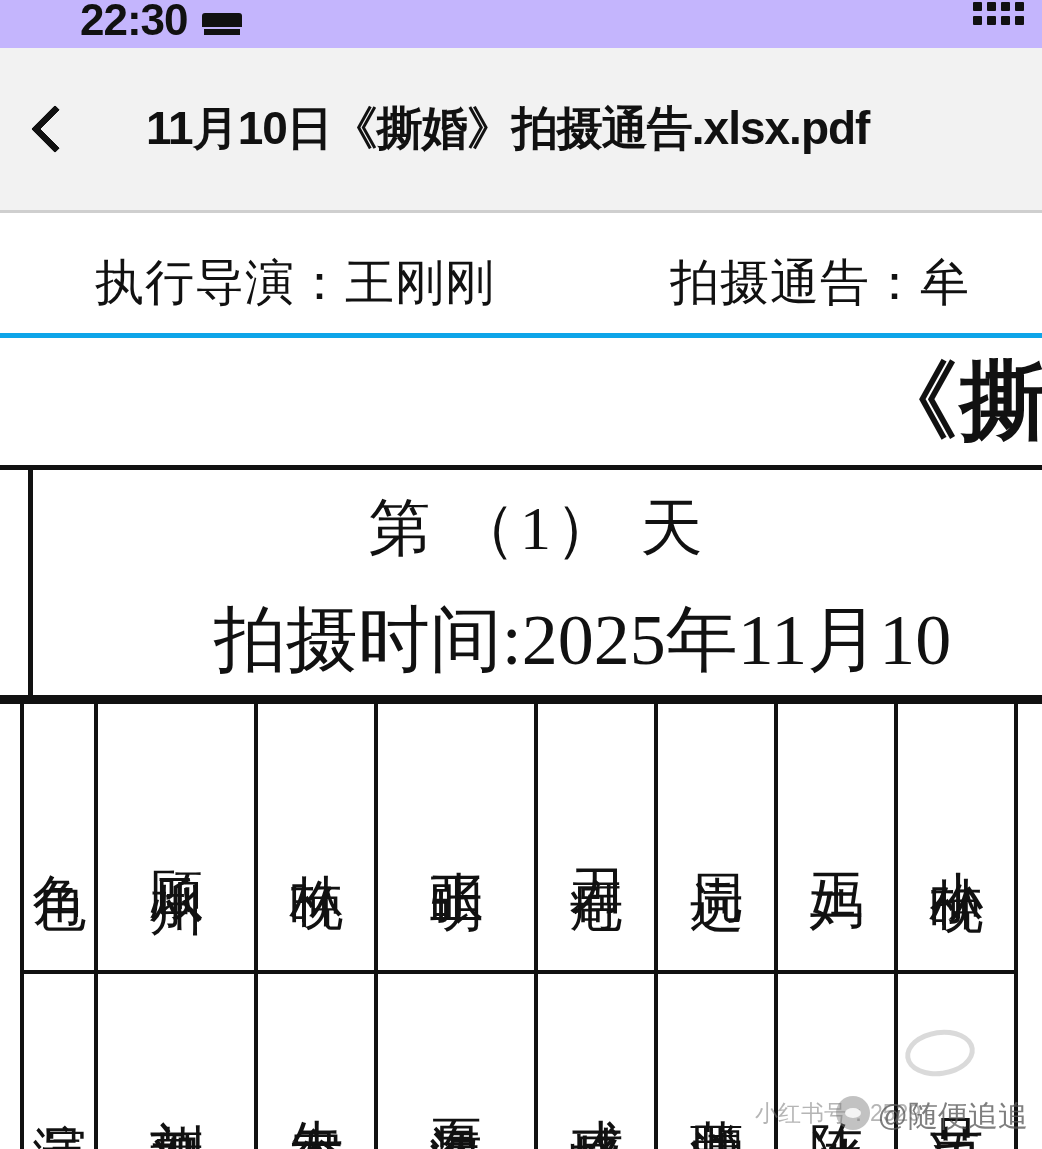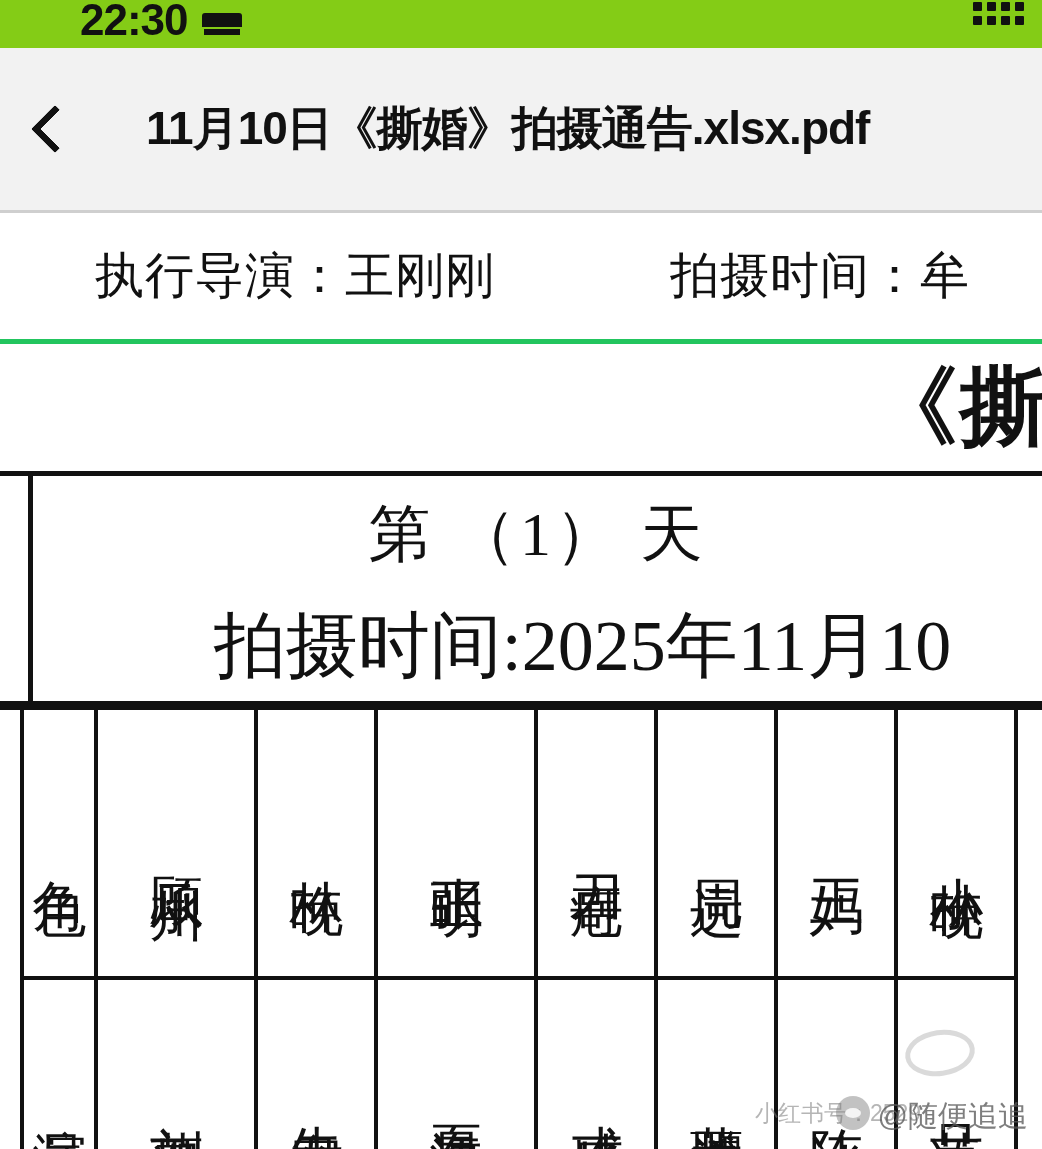--- a/index.html
+++ b/index.html
@@ -13,21 +13,21 @@
     position: relative;
     width: 1042px; height: 1149px;
     background: #ffffff;
     overflow: hidden;
   }
 
   
   .statusbar {
     position: relative;
     height: 48px;
-    background: #84cc16;
+    background: #c4b5fd;
     display: flex;
     align-items: center;
     padding: 0 20px;
   }
   .status-time {
     font-family: "Liberation Sans", sans-serif;
     font-size: 44px;
     font-weight: 700;
     letter-spacing: -1px;
     color: #111;
@@ -105,26 +105,27 @@
 
   
   .doc {
     position: relative;
     width: 1042px;
     background: #ffffff;
     font-family: "Liberation Serif", "DejaVu Serif", serif;
   }
 
   .credit-row {
-    height: 131px;
-    border-bottom: 5px solid #22c55e;
-    display: flex;
-    align-items: center;
-    white-space: nowrap;
-    overflow: hidden;
+    height: 105px;
+    border-bottom: 5px solid #0ea5e9;
+    display: flex;
+    align-items: center;
+    white-space: nowrap;
+    overflow: hidden;
+    margin-top: 20px;
   }
   .credit-item {
     font-size: 49px;
     color: #111;
     letter-spacing: 1px;
   }
   .credit-1 { margin-left: 95px; }
   .credit-2 { margin-left: 175px; }
 
   .banner-row {
@@ -291,21 +292,21 @@
     <div class="nav-back">
       <span class="chev"></span>
     </div>
     <div class="nav-title">11月10日《撕婚》拍摄通告.xlsx.pdf</div>
   </div>
 
   <div class="doc">
 
     <div class="credit-row">
       <span class="credit-item credit-1"><span>执行导演：</span><span>王刚刚</span></span>
-      <span class="credit-item credit-2"><span>拍摄时间：</span><span>牟</span></span>
+      <span class="credit-item credit-2"><span>拍摄通告：</span><span>牟</span></span>
     </div>
 
     <div class="banner-row">
       <span class="banner-title">《撕</span>
     </div>
 
     <div class="daybox">
       <div class="daybox-inner">
         <div class="day-line">
           <span class="txt">第 （1） 天</span>

